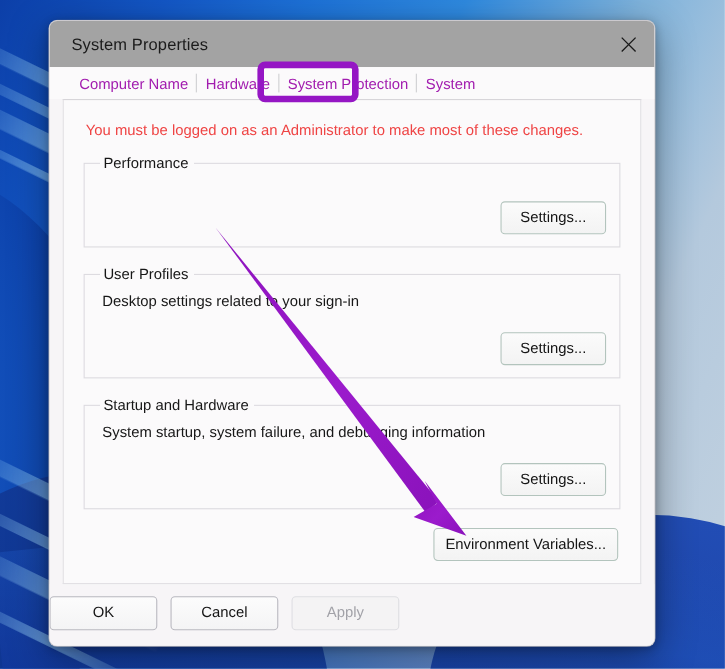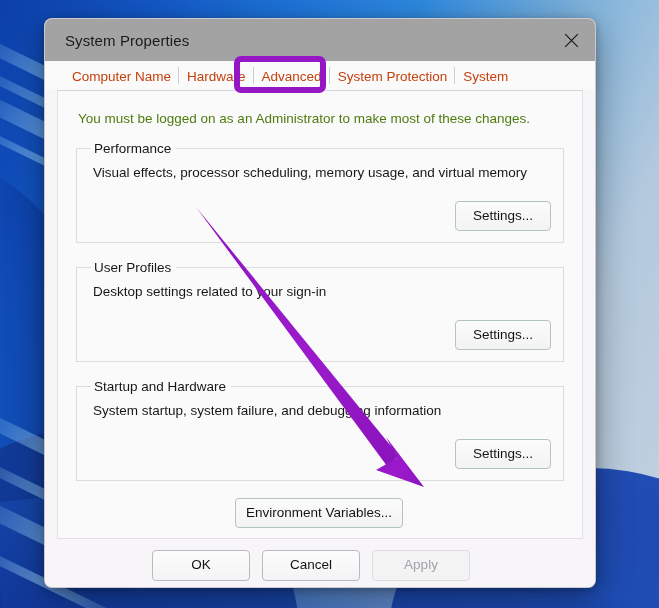--- a/index.html
+++ b/index.html
@@ -109,21 +109,21 @@
     flex: 0 0 29px;
     display: flex;
     align-items: flex-end;
     padding-left: 19px;
     background: #fbfafb;
     position: relative;
     font-size: 13.5px;
   }
   .tab {
     padding: 2px 8px 4px 8px;
-    color: #c2410c;
+    color: #a21caf;
     white-space: nowrap;
     position: relative;
     line-height: 18px;
   }
   .tab + .tab::before {
     content: "";
     position: absolute;
     left: -1px; top: 1px;
     height: 17px; width: 1px;
     background: #cfcfd2;
@@ -137,21 +137,21 @@
     margin: 0 12px 0 12px;
     flex: 1 1 auto;
     background: #fbfafb;
     border: 1px solid #e2e0e4;
     border-top: 1px solid #d7d5d9;
     padding: 16px 18px 10px 18px;
     position: relative;
   }
   .admin-note {
     font-size: 13.5px;
-    color: #4d7c0f;
+    color: #ef4444;
     margin: 4px 0 15px 2px;
   }
 
   fieldset.group {
     border: 1px solid #dddbe0;
     border-radius: 0;
     margin: 0 0 17px 0;
     padding: 6px 12px 11px 12px;
     position: relative;
     background: transparent;
@@ -183,31 +183,31 @@
     padding: 5px 10px;
     min-width: 96px;
     height: 30px;
     cursor: default;
     line-height: 16px;
   }
   button.win.wide { min-width: 166px; }
 
   .env-row {
     display: flex;
-    justify-content: center;
+    justify-content: flex-end;
     margin-top: 16px;
     padding-right: 2px;
   }
 
   
   .footer {
     flex: 0 0 56px;
     display: flex;
     align-items: center;
-    justify-content: center;
+    justify-content: flex-start;
     gap: 12px;
     padding: 0 18px 4px 0;
     background: #f7f5f7;
   }
   .footer button.win {
     min-width: 98px;
     height: 31px;
     border: 1px solid #b9b9c0;
     background: linear-gradient(#fcfcfc, #f4f4f5);
   }
@@ -261,32 +261,30 @@
           <svg width="15" height="15" viewBox="0 0 15 15">
             <path d="M1.2 1.2 L13.8 13.8 M13.8 1.2 L1.2 13.8" stroke="#1a1a1a" stroke-width="1.2" fill="none"></path>
           </svg>
         </span>
       </div>
     </div>
 
     <div class="tabstrip">
       <div class="tab">Computer Name</div>
       <div class="tab">Hardware</div>
-      <div class="tab active">Advanced</div>
       <div class="tab">System Protection</div>
       <div class="tab">System</div>
     </div>
 
     <div class="panel">
 
       <div class="admin-note">You must be logged on as an Administrator to make most of these changes.</div>
 
       <fieldset class="group">
         <legend>Performance</legend>
-        <div class="group-desc">Visual effects, processor scheduling, memory usage, and virtual memory</div>
         <div class="group-btn-row">
           <button class="win">Settings...</button>
         </div>
       </fieldset>
 
       <fieldset class="group">
         <legend>User Profiles</legend>
         <div class="group-desc">Desktop settings related to your sign-in</div>
         <div class="group-btn-row">
           <button class="win">Settings...</button>

